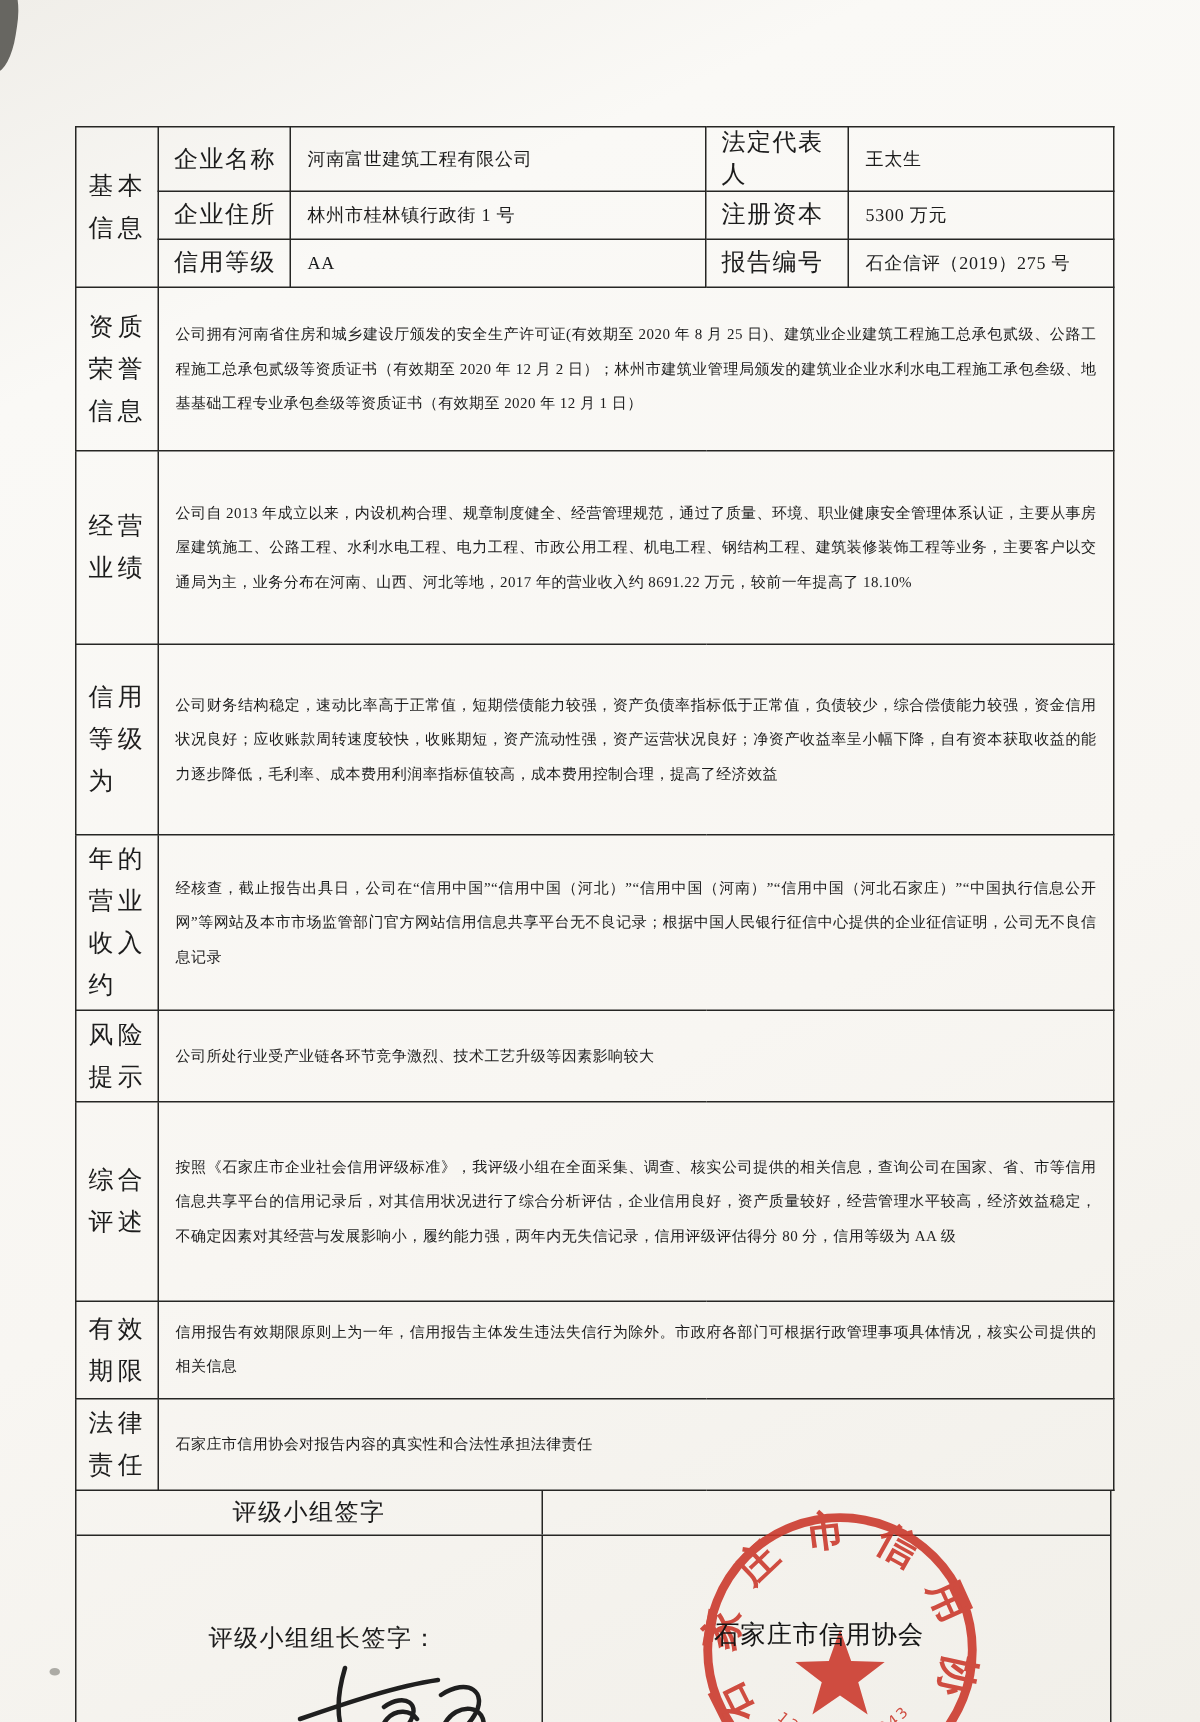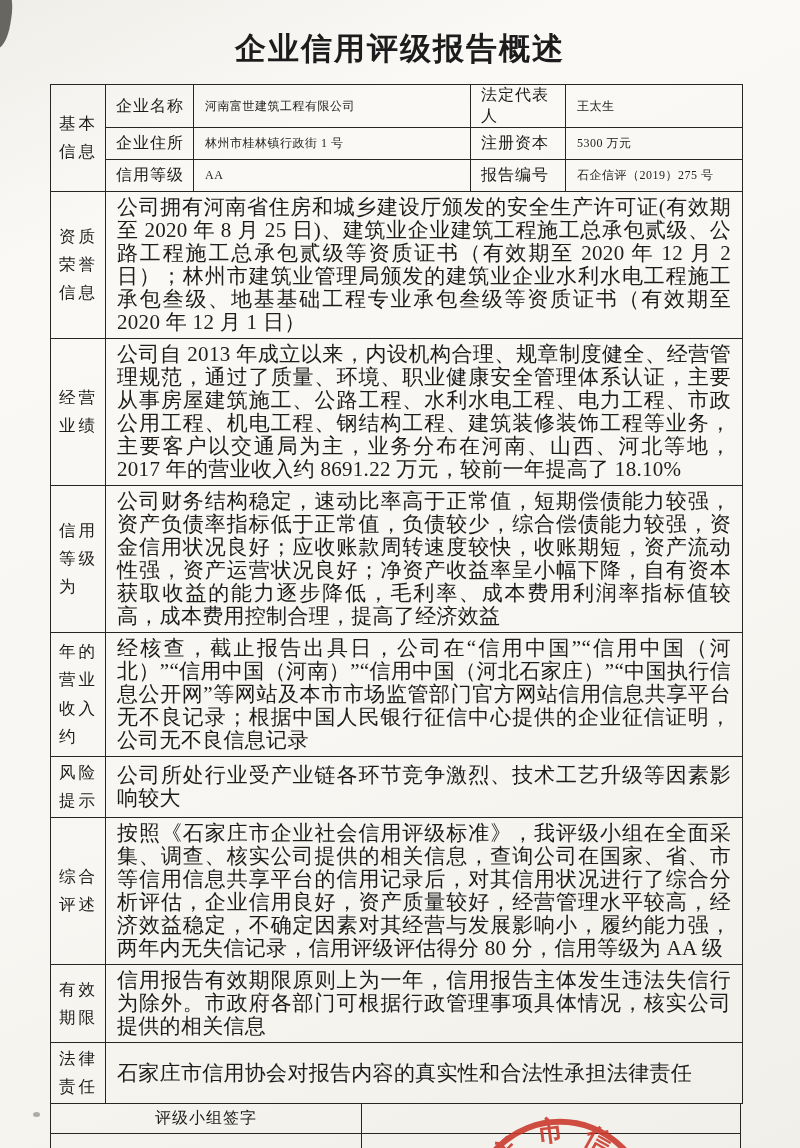--- a/index.html
+++ b/index.html
@@ -37,21 +37,21 @@
   col.c-sec{width:55px;}
   col.c-lab{width:88px;}
   col.c-val{width:277px;}
   col.c-lab2{width:95px;}
   col.c-val2{width:177px;}
   td.sec{text-align:center;padding:2px 0;font-size:16.5px;}
   td.sec span{display:inline-block;width:38px;line-height:1.7;letter-spacing:2px;text-align:justify;text-align-last:justify;}
   td.lab{font-size:16px;padding:0 4px 0 10px;letter-spacing:1px;}
   td.val{font-size:12px;padding:0 4px 0 11px;letter-spacing:.5px;}
   td.txt{
-    font-size:21px;line-height:23px;padding:4px 11px;
+    font-size:10px;line-height:23px;padding:4px 11px;
     text-align:justify;letter-spacing:.3px;
   }
   tr.basic td{height:31px;}
   tr.rh-a td.txt{height:100px;}
   tr.rh-b td.txt{height:120px;}
   tr.rh-c td.txt{height:118px;}
   tr.rh-d td.txt{height:100px;}
   tr.rh-e td.txt{height:48px;}
   tr.rh-f td.txt{height:124px;}
   tr.rh-g td.txt{height:56px;}
@@ -70,21 +70,20 @@
   .stamp{position:absolute;top:-22px;left:100px;}
   .stamp-org{position:absolute;top:54px;left:114px;font-size:17px;color:#141414;letter-spacing:.5px;}
 </style>
 </head>
 <body>
 
 <div class="page">
   <div class="smudge-tl"></div>
   <div class="smudge-bl"></div>
 
-  <h1 class="title">企业信用评级报告概述</h1>
 
   <div class="wrap">
     <table class="main">
       <colgroup>
         <col class="c-sec">
           <col class="c-lab">
           <col class="c-val">
           <col class="c-lab2">
           <col class="c-val2">
       </colgroup>

